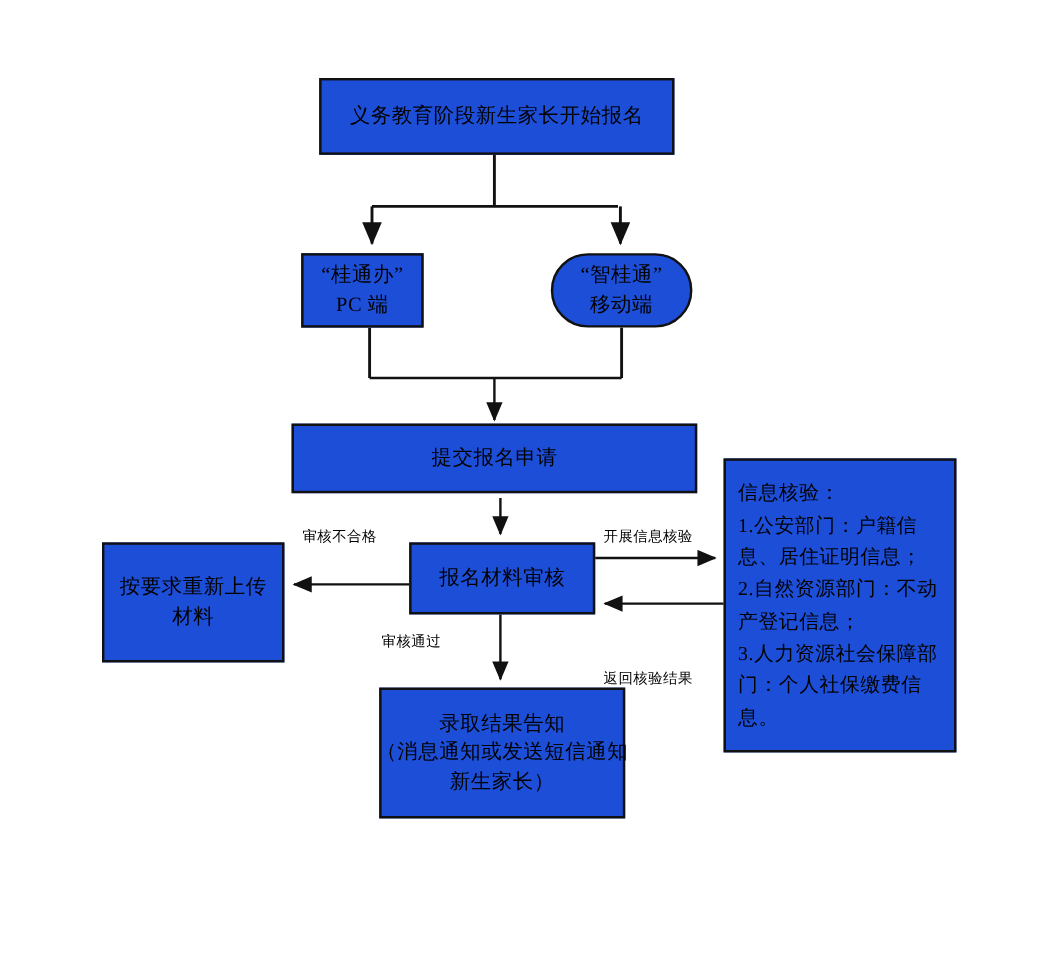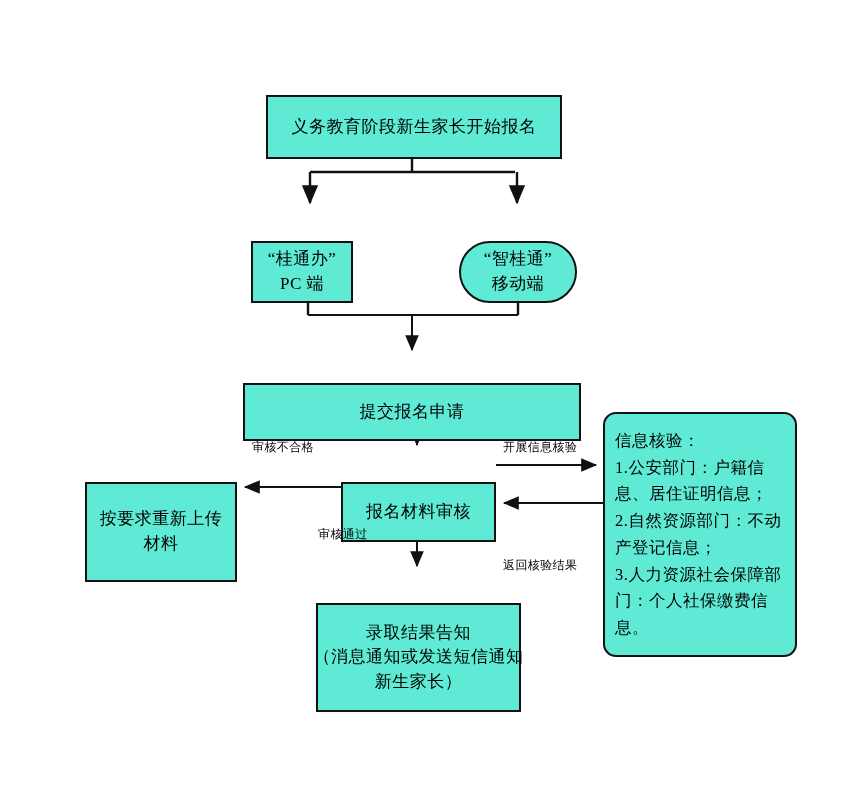--- a/index.html
+++ b/index.html
@@ -19,30 +19,29 @@
     position: absolute;
     left: 0;
     top: 0;
     width: 868px;
     height: 800px;
   }
   .node {
     position: absolute;
     box-sizing: border-box;
     border: 2px solid #111111;
-    background: #5eead4;
+    background: #1d4ed8;
     display: flex;
     flex-direction: column;
     align-items: center;
     justify-content: center;
     text-align: center;
     line-height: 1.45;
     font-size: 17px;
     letter-spacing: 0.5px;
-    margin-top: 30px;
   }
   .node .line {
     display: block;
     white-space: nowrap;
   }
   
   #node-start      { left: 266px; top: 65px;  width: 296px; height: 64px; }
   #node-pc         { left: 251px; top: 211px; width: 102px; height: 62px; }
   #node-mobile     { left: 459px; top: 211px; width: 118px; height: 62px; border-radius: 31px; }
   #node-submit     { left: 243px; top: 353px; width: 338px; height: 58px; }
@@ -51,21 +50,20 @@
   #node-result     { left: 316px; top: 573px; width: 205px; height: 109px; }
 
   #node-verify {
     left: 603px; top: 382px; width: 194px; height: 245px;
     align-items: flex-start;
     justify-content: flex-start;
     text-align: left;
     padding: 14px 8px 8px 10px;
     font-size: 16.5px;
     line-height: 1.62;
-    border-radius: 13px;
   }
   #node-verify .line {
     white-space: normal;
     width: 100%;
   }
 
   
   .edge-label {
     position: absolute;
     font-size: 12px;

